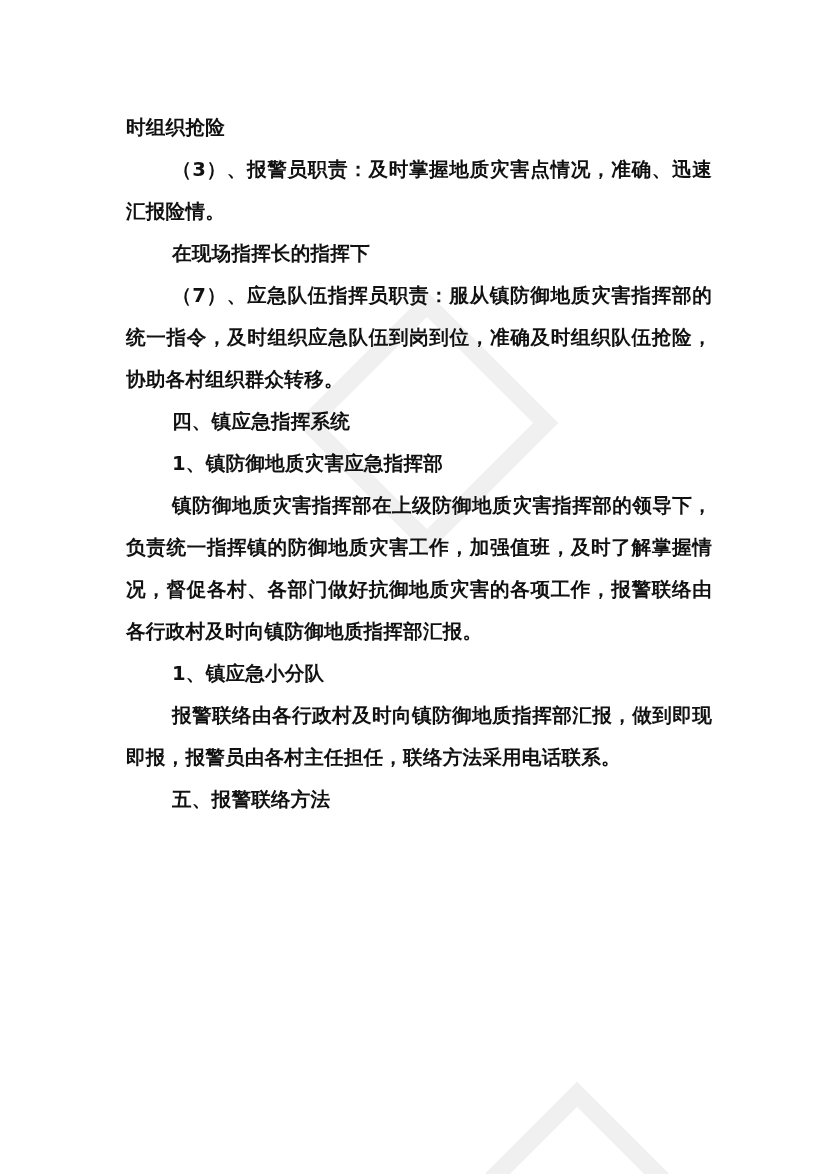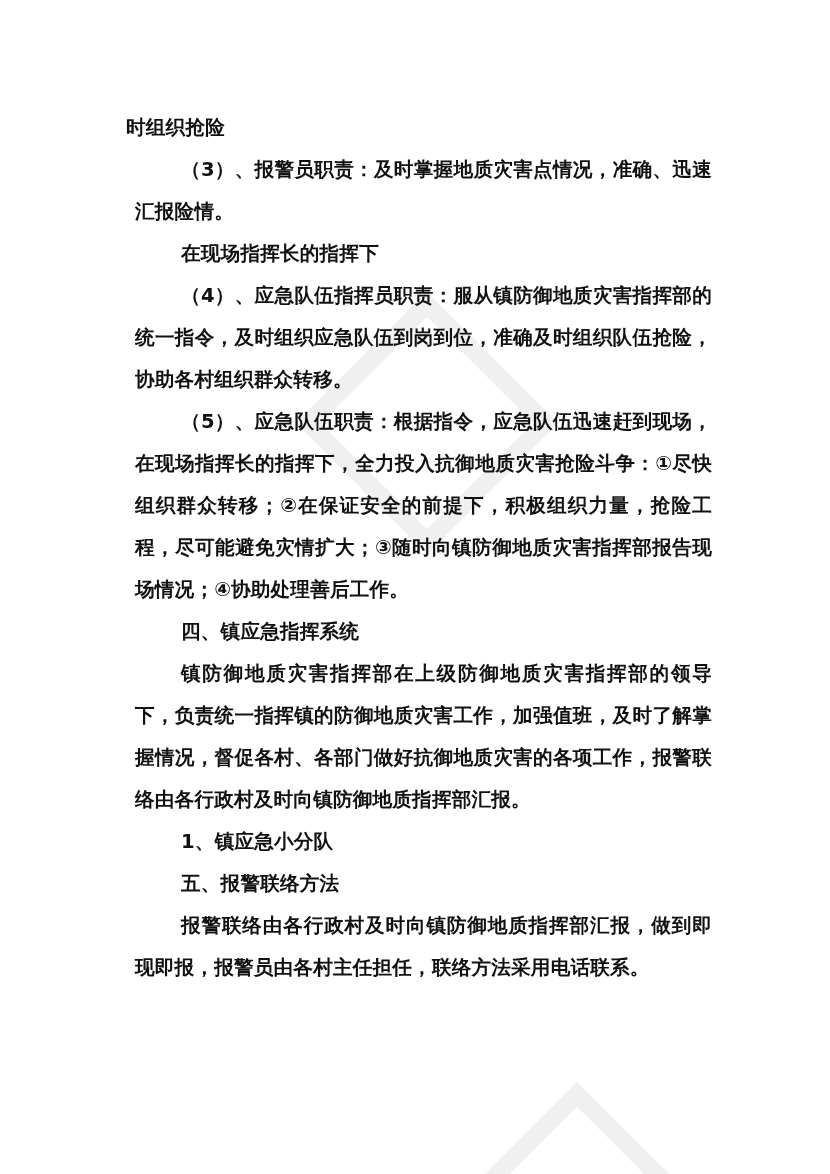--- a/index.html
+++ b/index.html
@@ -6,40 +6,40 @@
   body {
     width: 830px; height: 1174px; background: #ffffff; overflow: hidden; position: relative;
     font-family: "DejaVu Sans", "Liberation Sans", sans-serif;
   }
   .page { position: absolute; left: 4px; top: 0; width: 830px; height: 1174px; font-weight: bold; }
   .content { position: absolute; left: 122px; top: 107px; width: 586px; }
   .para {
     font-size: 19.6px; line-height: 42px; color: #111111; margin: 0; padding: 0;
     text-align: justify; text-align-last: left; letter-spacing: 0.2px;
   }
-  .indent { text-indent: 46px; margin-left: 9px; }
+  .indent { text-indent: 46px; }
   .watermark {
     position: absolute; pointer-events: none; opacity: 0.06;
     border: 18px solid #000; transform: rotate(45deg);
   }
   .wm1 { left: 330px; top: 330px; width: 150px; height: 150px; }
   .wm2 { left: 480px; top: 1120px; width: 150px; height: 150px; }
 </style>
 </head>
 <body>
 
 <div class="page">
   <div class="watermark wm1"></div>
   <div class="watermark wm2"></div>
 
   <div class="content">
     <p class="para">时组织抢险</p>
     <p class="para indent">（3）、报警员职责：及时掌握地质灾害点情况，准确、迅速汇报险情。</p>
     <p class="para indent">在现场指挥长的指挥下</p>
-    <p class="para indent">（4）、应急队伍指挥员职责：服从镇防御地质灾害指挥部的统一指令，及时组织应急队伍到岗到位，准确及时组织队伍抢险，协助各村组织群众转移。</p>
-    <p class="para indent">（5）、应急队伍职责：根据指令，应急队伍迅速赶到现场，在现场指挥长的指挥下，全力投入抗御地质灾害抢险斗争：①尽快组织群众转移；②在保证安全的前提下，积极组织力量，抢险工程，尽可能避免灾情扩大；③随时向镇防御地质灾害指挥部报告现场情况；④协助处理善后工作。</p>
+    <p class="para indent">（7）、应急队伍指挥员职责：服从镇防御地质灾害指挥部的统一指令，及时组织应急队伍到岗到位，准确及时组织队伍抢险，协助各村组织群众转移。</p>
     <p class="para indent">四、镇应急指挥系统</p>
+    <p class="para indent">1、镇防御地质灾害应急指挥部</p>
     <p class="para indent">镇防御地质灾害指挥部在上级防御地质灾害指挥部的领导下，负责统一指挥镇的防御地质灾害工作，加强值班，及时了解掌握情况，督促各村、各部门做好抗御地质灾害的各项工作，报警联络由各行政村及时向镇防御地质指挥部汇报。</p>
     <p class="para indent">1、镇应急小分队</p>
+    <p class="para indent">报警联络由各行政村及时向镇防御地质指挥部汇报，做到即现即报，报警员由各村主任担任，联络方法采用电话联系。</p>
     <p class="para indent">五、报警联络方法</p>
-    <p class="para indent">报警联络由各行政村及时向镇防御地质指挥部汇报，做到即现即报，报警员由各村主任担任，联络方法采用电话联系。</p>
   </div>
 </div>
 
 </body></html>

